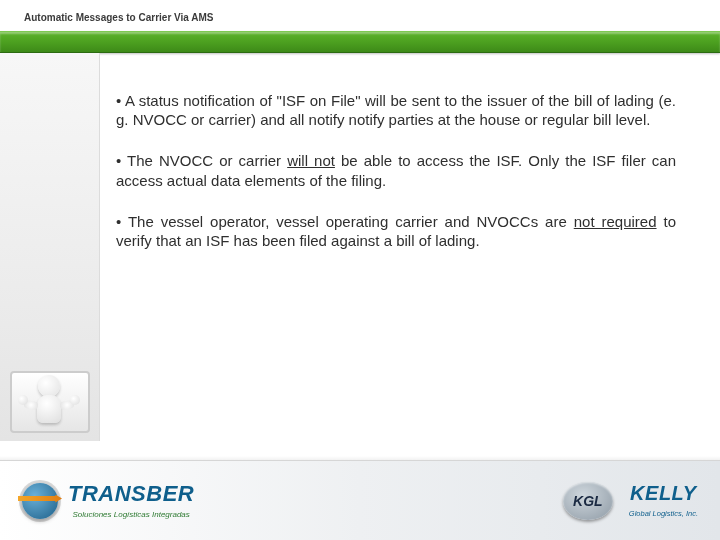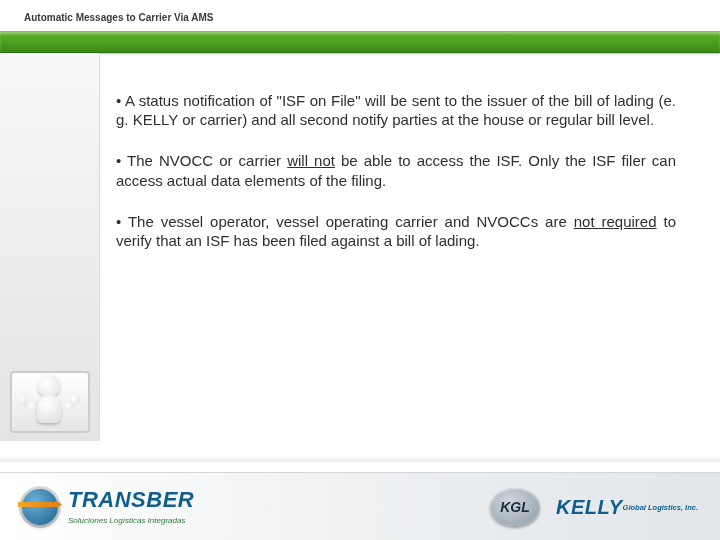--- a/index.html
+++ b/index.html
@@ -113,27 +113,28 @@
       text-align: justify;
     }
     .underline {
       text-decoration: underline;
     }
     .footer-band {
       position: absolute;
       left: 0;
       bottom: 0;
       width: 100%;
-      height: 68px;
+      height: 80px;
       background: linear-gradient(90deg, #ffffff 0%, #eef0f2 50%, #e2e6ea 100%);
       border-top: 1px solid #d6d6d6;
       display: flex;
       align-items: center;
       justify-content: space-between;
       padding: 0 22px;
+      text-align: center;
     }
     .logo-left {
       display: flex;
       align-items: center;
       gap: 10px;
     }
     .transber-globe {
       width: 36px;
       height: 36px;
       border-radius: 50%;
@@ -182,37 +183,36 @@
       justify-content: center;
       font-family: "Arial Black", Arial, sans-serif;
       font-weight: 900;
       font-style: italic;
       font-size: 14px;
       color: #1b2a42;
       box-shadow: inset 0 1px 2px rgba(255,255,255,0.6), 0 2px 3px rgba(0,0,0,0.35);
     }
     .kelly-block {
       display: flex;
-      flex-direction: row;
+      flex-direction: column;
       line-height: 1;
     }
     .kelly-name {
       font-family: "Arial Black", Arial, sans-serif;
       font-size: 20px;
       font-weight: 900;
       font-style: italic;
       color: #0f5f8c;
       letter-spacing: 0.5px;
     }
     .kelly-tag {
       font-size: 7.5px;
       color: #0f5f8c;
       font-style: italic;
       margin-top: 7px;
-      font-weight: bold;
     }
     .page-shadow {
       position: absolute;
       left: 0; bottom: 78px;
       width: 100%; height: 6px;
       background: linear-gradient(180deg, rgba(0,0,0,0) 0%, rgba(0,0,0,0.08) 100%);
     }
   </style>
 </head>
 <body>
@@ -230,21 +230,21 @@
         <div class="figure-arm-left"></div>
         <div class="figure-arm-right"></div>
         <div class="figure-hand-left"></div>
         <div class="figure-hand-right"></div>
       </div>
     </div>
   </div>
 
   <div class="main-text">
     <div class="bullet">
-      <span>• A status notification of "ISF on File" will be sent to the issuer of the bill of lading (e. g. KELLY or carrier) and all second notify parties at the house or regular bill level.</span><span class="underline"></span><span></span>
+      <span>• A status notification of "ISF on File" will be sent to the issuer of the bill of lading (e. g. NVOCC or carrier) and all notify notify parties at the house or regular bill level.</span><span class="underline"></span><span></span>
     </div>
     <div class="bullet">
       <span>• The NVOCC or carrier </span><span class="underline">will not</span><span> be able to access the ISF. Only the ISF filer can access actual data elements of the filing.</span>
     </div>
     <div class="bullet">
       <span>• The vessel operator, vessel operating carrier and NVOCCs are </span><span class="underline">not required</span><span> to verify that an ISF has been filed against a bill of lading.</span>
     </div>
   </div>
 </div>
 

